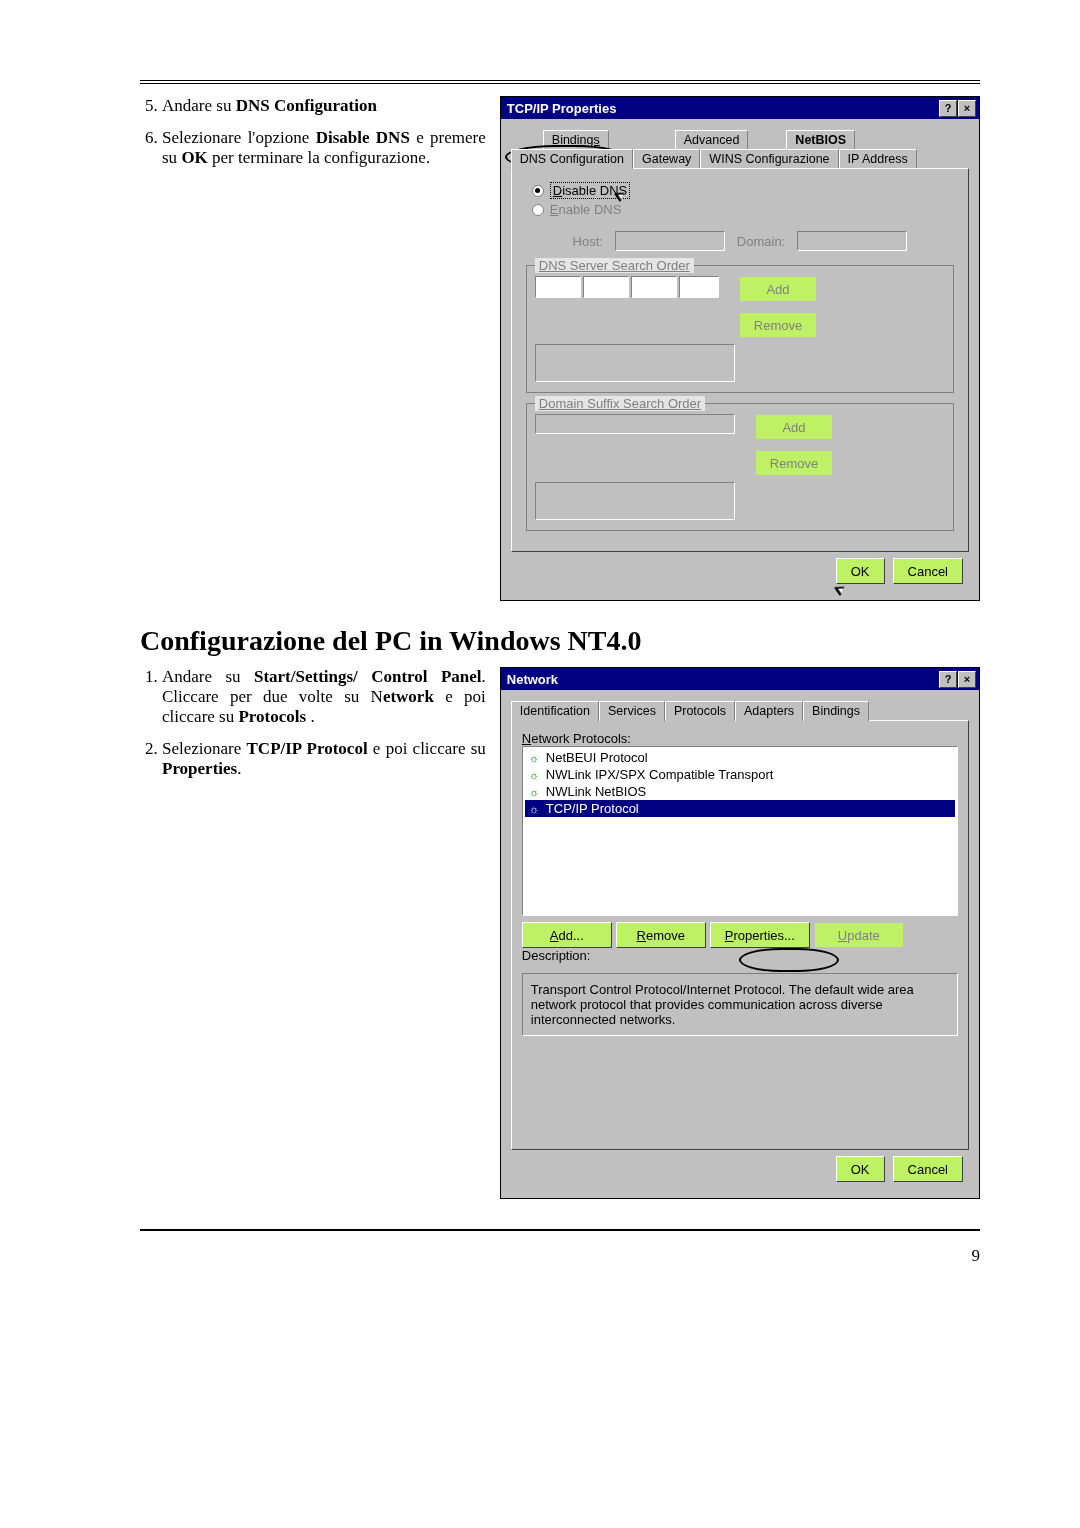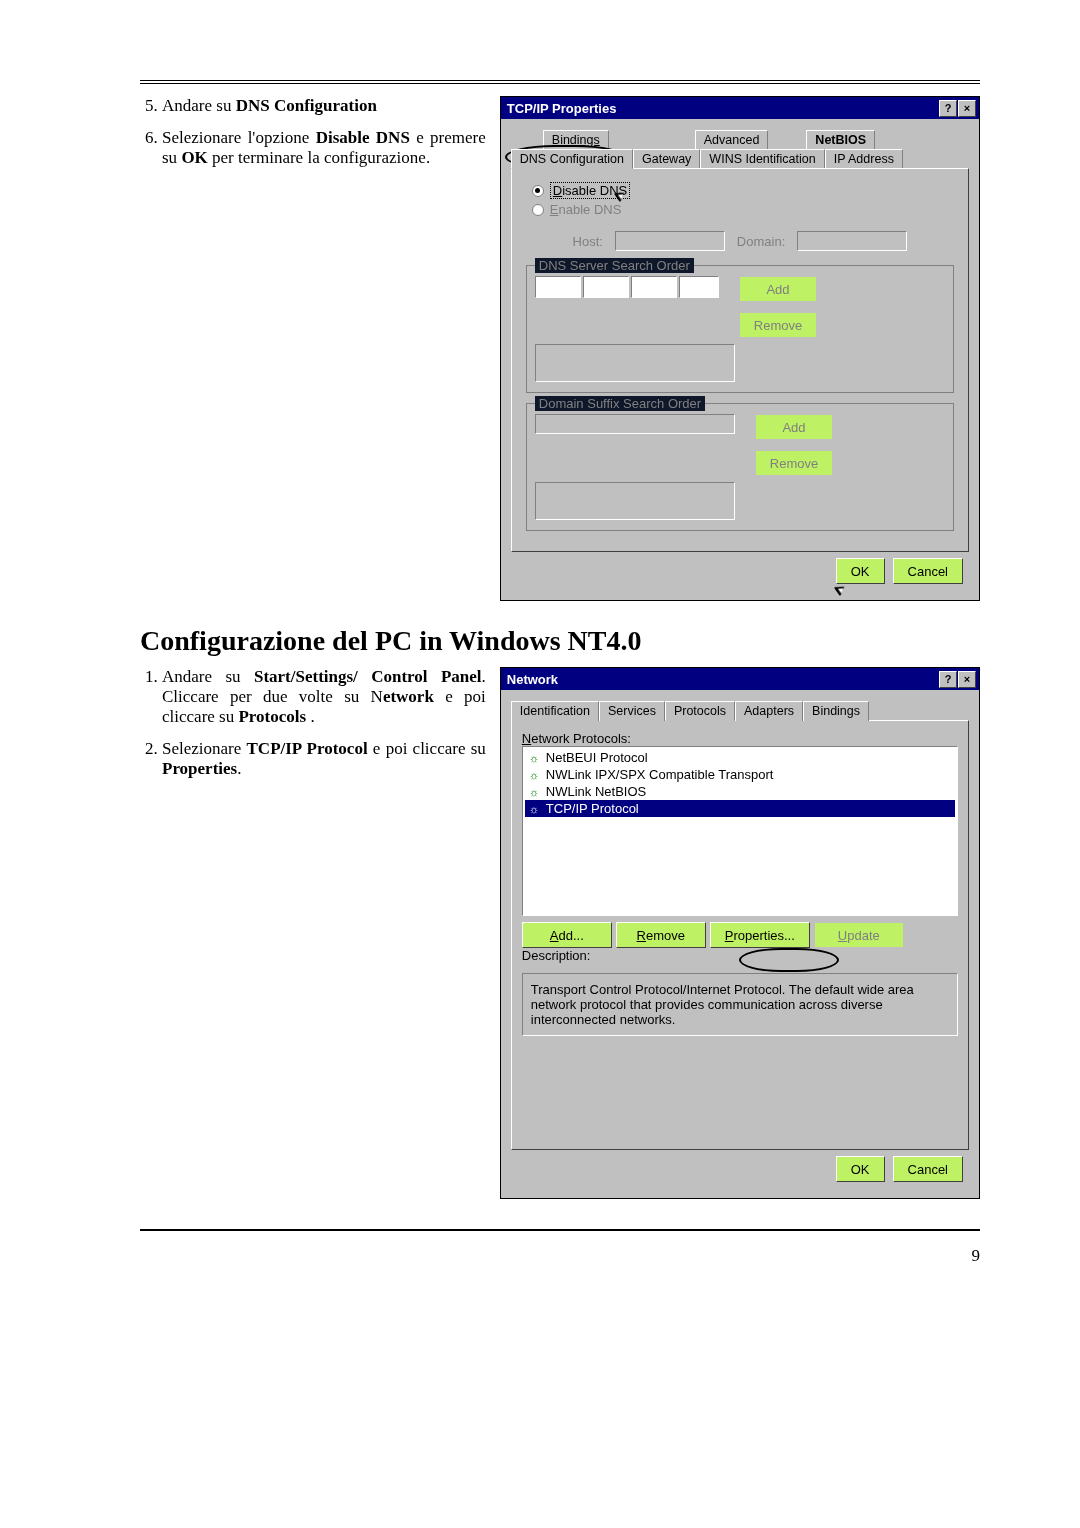--- a/index.html
+++ b/index.html
@@ -90,21 +90,21 @@
     align-items: center; justify-content: center;
   }
   .radio .dot { width: 5px; height: 5px; border-radius: 50%; background: #000; }
   .dotted-box { border: 1px dotted #000; padding: 0 2px; }
   .fs {
     border: 1px solid #808080; position: relative;
     margin: 10px 4px; padding: 10px 8px;
   }
   .fs .legend {
     position: absolute; top: -8px; left: 8px;
-    background: #0f172a; padding: 0 4px; color: #808080;
+    background: #e5e5e5; padding: 0 4px; color: #808080; text-decoration: underline;
   }
   .disabled, .disabled * { color: #808080 !important; }
   .txtin {
     height: 20px; background: #fff;
     border: 1px solid #808080;
     border-right-color: #fff; border-bottom-color: #fff;
     display: inline-block;
   }
   .btn95 {
     display: inline-flex; align-items: center; justify-content: center;
@@ -180,27 +180,27 @@
       <div class="titlebar">
         <span>TCP/IP Properties</span>
         <div class="btns">
           <div class="tbtn">?</div>
           <div class="tbtn">×</div>
         </div>
       </div>
       <div class="client">
         <div class="tabs" style="margin-left:32px;">
           <div class="tab"><span class="u">Bindings</span></div>
-          <div class="tab" style="margin-left:86px;">Advanced</div>
+          <div class="tab" style="margin-left:66px;">Advanced</div>
           <div class="tab" style="margin-left:38px;font-weight:bold;">NetBIOS</div>
         </div>
         <div class="tabs">
           <div class="tab active">DNS Configuration</div>
           <div class="tab">Gateway</div>
-          <div class="tab">WINS Identification</div>
+          <div class="tab">WINS Configurazione</div>
           <div class="tab">IP Address</div>
         </div>
         <div class="tabbody" style="position:relative;">
           <div class="radio-row">
             <span class="radio">
                 <span class="dot"></span>
               </span>
             <span class="dotted-box"><span class="u">D</span>isable DNS</span>
           </div>
           <div class="radio-row disabled">

